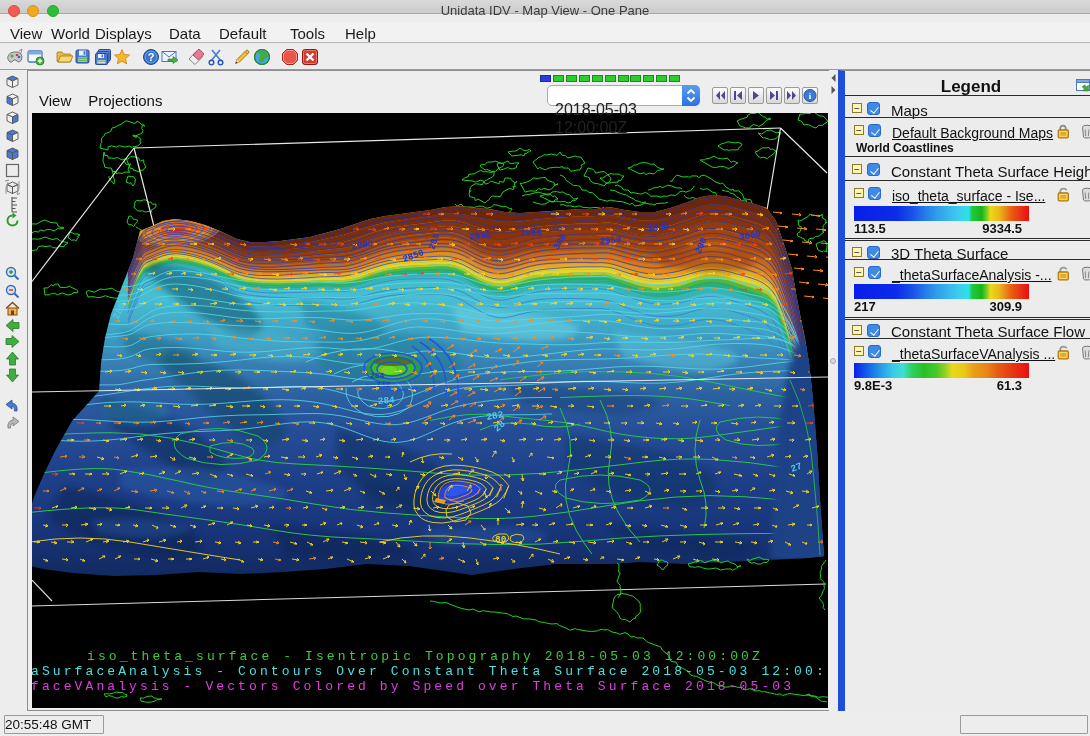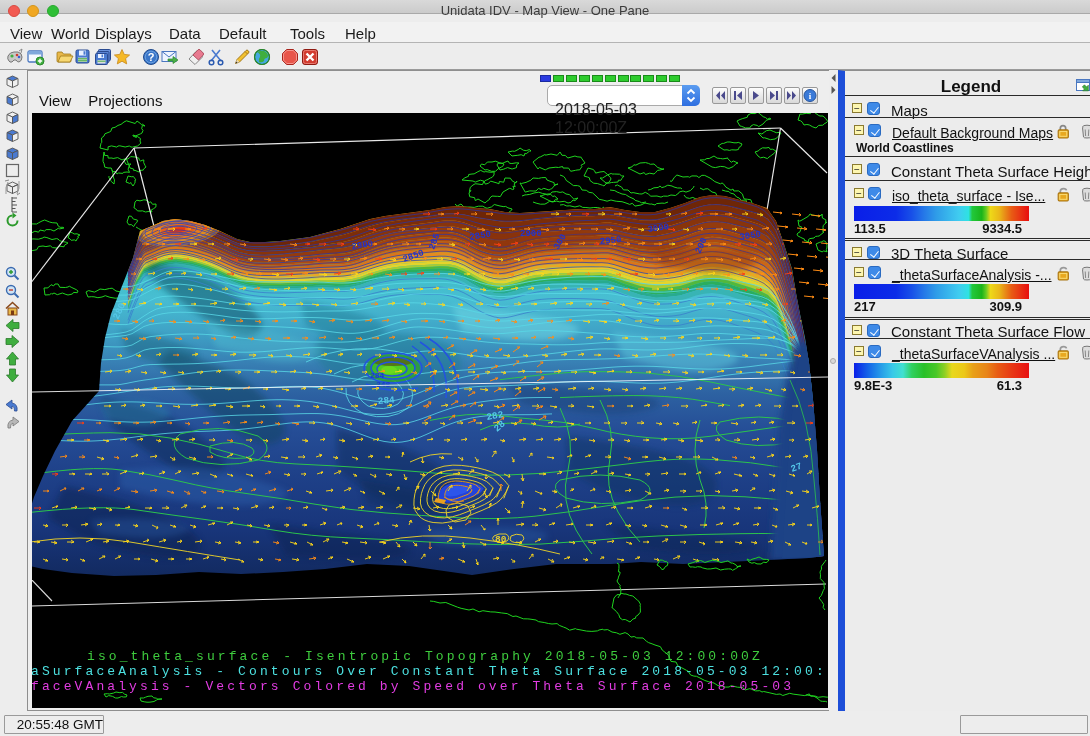--- a/index.html
+++ b/index.html
@@ -684,14 +684,14 @@
       <path d="M1.5 3.5 L2.5 13 Q2.5 14 6 14 Q9.5 14 9.5 13 L10.5 3.5" fill="#ddd" stroke="#777"></path>
       <path d="M4.2 5.5 L4.6 12 M7.8 5.5 L7.4 12" stroke="#888" fill="none"></path>
     </svg>
     <svg class="cbar" style="top:292px" width="175" height="15">
       <rect width="175" height="15" fill="url(#g3)"></rect>
     </svg>
     <div class="cbl" style="left:9px;top:307px">9.8E-3</div>
     <div class="cbl" style="right:68px;top:307px">61.3</div>
   </div>
 <div id="statusbar" class="abs">
-<div class="sbox" style="left:4px;width:100px;text-align:right;line-height:17px">20:55:48 GMT</div>
+<div class="sbox" style="left:4px;width:100px;text-align:left;line-height:17px">20:55:48 GMT</div>
 <div class="sbox" style="left:960px;width:128px"></div>
 </div>
 </body></html>

